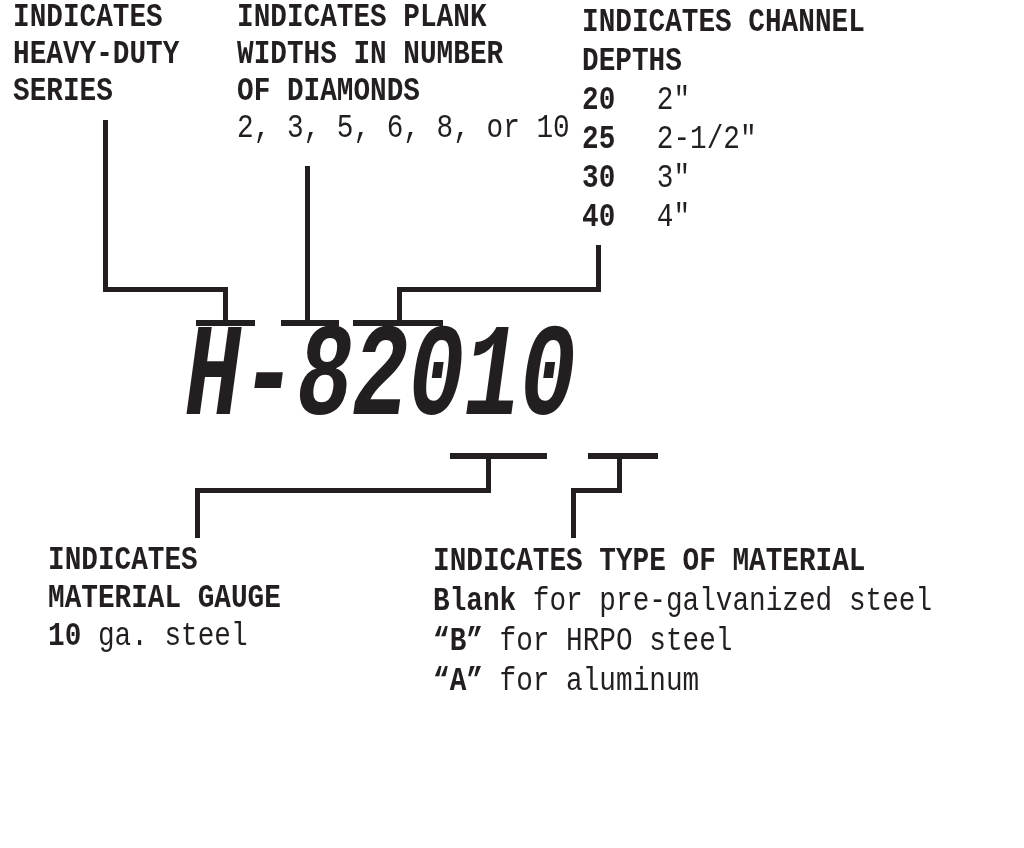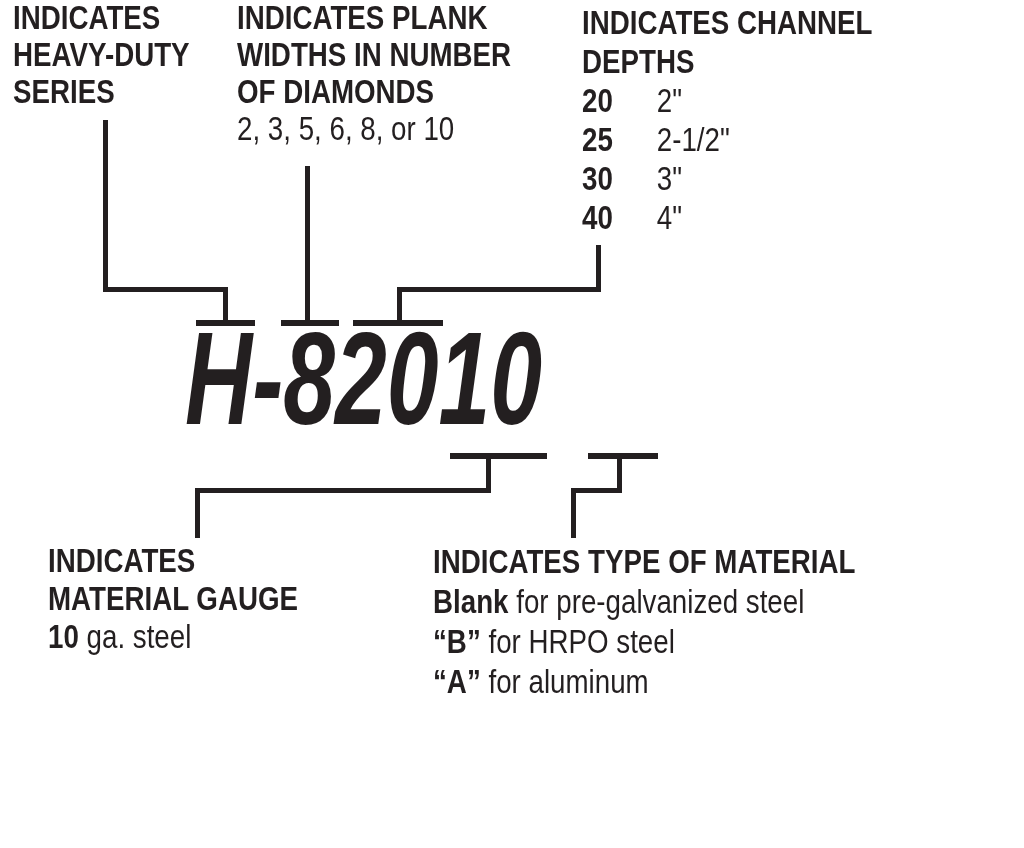--- a/index.html
+++ b/index.html
@@ -3,21 +3,21 @@
 <meta charset="utf-8">
 <style>
   :root { --ink: #231f20; --bg: #ffffff; }
   * { margin: 0; padding: 0; box-sizing: border-box; }
   html, body { background: #fff; }
   body { width: 1024px; height: 848px; position: relative; overflow: hidden; }
 
   .canvas {
     position: absolute; left: 0; top: 0; width: 1024px; height: 804px;
     background: var(--bg, #ffffff);
-    font-family: Liberation Sans, sans-serif;
+    font-family: Liberation Mono, monospace;
     color: var(--ink, #231f20);
   }
 
   
   .txt {
     position: absolute;
     font-size: 33px;
     line-height: 37px;
     transform: scaleX(0.84);
     transform-origin: 0 0;

